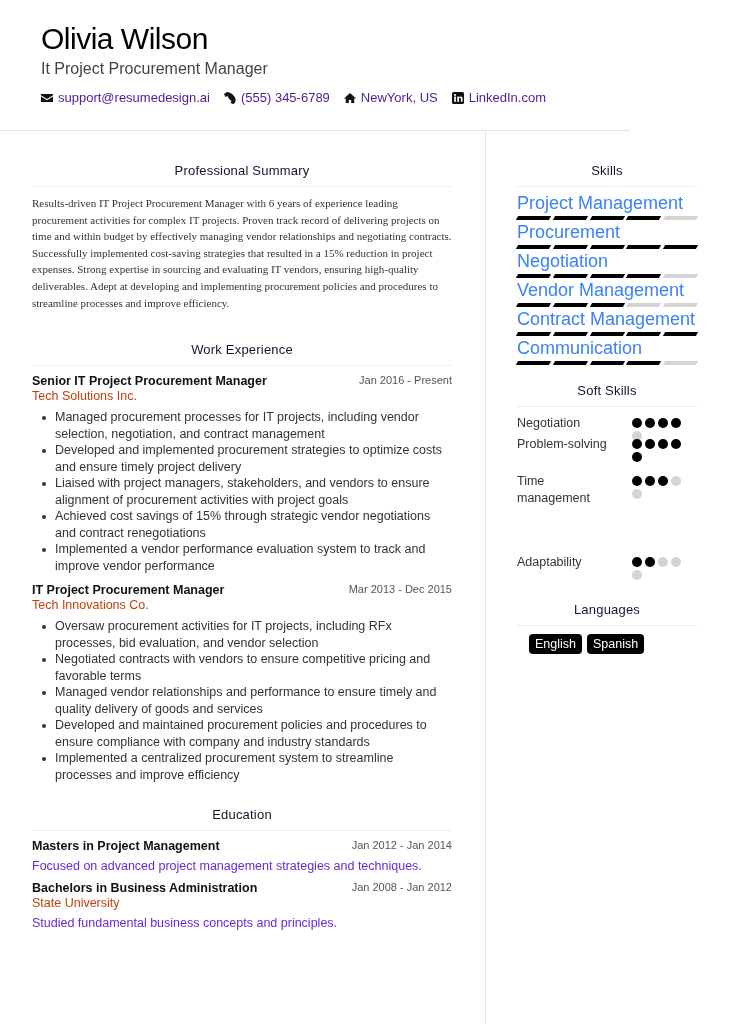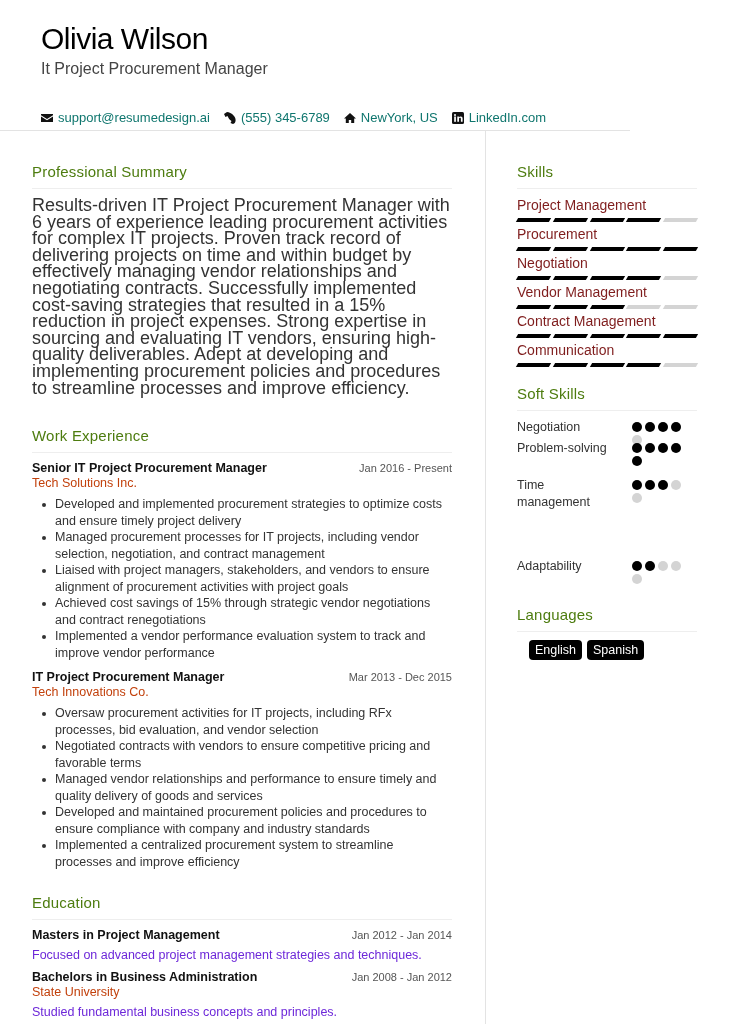--- a/index.html
+++ b/index.html
@@ -2,44 +2,44 @@
 <html><head>
 <meta charset="utf-8">
 <style>
   * { box-sizing: border-box; margin: 0; padding: 0; }
   html, body { width: 730px; height: 1024px; background: #fff; overflow: hidden; }
   body { font-family: "Liberation Sans", "DejaVu Sans", sans-serif; color: #333; position: relative; }
 
   .header { position: absolute; left: 0; top: 0; width: 630px; height: 131px; border-bottom: 1px solid #e3e3e3; }
   .name { position: absolute; left: 41px; top: 22px; font-size: 30px; font-weight: 500; color: #000; letter-spacing: -0.5px; }
   .title { position: absolute; left: 41px; top: 60px; font-size: 16px; color: #444; }
-  .contacts { position: absolute; left: 41px; top: 90px; display: flex; gap: 14px; font-size: 13px; color: #0f766e; align-items: center; margin-top: 20px; }
+  .contacts { position: absolute; left: 41px; top: 90px; display: flex; gap: 14px; font-size: 13px; color: #4c1d95; align-items: center; }
   .contact { display: flex; align-items: center; gap: 5px; }
   .contact svg { width: 12px; height: 12px; fill: #111; }
 
   .divider-v { position: absolute; left: 485px; top: 131px; width: 1px; height: 893px; background: #e3e3e3; }
 
   .left { position: absolute; left: 32px; top: 131px; width: 420px; }
   .right { position: absolute; left: 517px; top: 131px; width: 180px; }
 
-  .section-title { font-size: 15px; font-weight: 500; color: #4d7c0f; padding-bottom: 8px; border-bottom: 1px solid #eee; margin-bottom: 8px; letter-spacing: 0.2px; }
-
-  .summary { font-size: 18px; line-height: 16.6px; color: #333; }
-
-  .entry-head { display: flex; justify-content: space-between; align-items: center; }
+  .section-title { font-size: 13px; font-weight: 500; color: #0f172a; padding-bottom: 8px; border-bottom: 1px solid #eee; margin-bottom: 8px; letter-spacing: 0.2px; text-align: center; }
+
+  .summary { font-size: 11px; line-height: 16.6px; color: #333; font-family: Liberation Serif, serif; }
+
+  .entry-head { display: flex; justify-content: space-between; align-items: flex-start; }
   .entry-role { font-size: 12.5px; font-weight: 600; color: #111; }
   .entry-date { font-size: 11px; color: #555; }
   .entry-org { font-size: 12.5px; color: #c2410c; margin-top: 1px; }
   .bullets { list-style: none; margin: 6px 0 0 0; padding-left: 23px; }
   .bullets li { position: relative; font-size: 12.5px; line-height: 16.5px; color: #333; }
   .bullets li::before { content: ""; position: absolute; left: -13px; top: 7px; width: 4px; height: 4px; border-radius: 50%; background: #333; }
   .edu-desc { font-size: 12.5px; color: #6d28d9; margin-top: 6px; }
 
   .skill { margin-bottom: 4px; }
-  .skill-name { font-size: 14px; color: #7f1d1d; line-height: 17px; }
+  .skill-name { font-size: 18px; color: #3b82f6; line-height: 17px; }
   .bars { display: flex; gap: 4px; margin-top: 4px; height: 4px; }
   .bar { width: 33px; height: 4px; background: #000; transform: skewX(-30deg); }
   .bar.off { background: #d4d4d4; }
 
   .soft-row { display: flex; justify-content: space-between; align-items: flex-start; min-height: 20.5px; }
   .soft-name { font-size: 12.5px; color: #333; line-height: 17px; width: 100px; }
   .dots { width: 52px; display: flex; flex-wrap: wrap; gap: 3px; height: 10px; margin-top: 3px; margin-right: 13px; }
   .dot { width: 10px; height: 10px; border-radius: 50%; background: #000; }
   .dot.off { background: #d4d4d4; }
 
@@ -94,22 +94,22 @@
   <section style="margin-top:31px;">
     <div class="section-title">Work Experience</div>
     <div id="jobs">
         <div style="margin-top: 6px;">
           <div class="entry-head">
             <span class="entry-role">Senior IT Project Procurement Manager</span>
             <span class="entry-date">Jan 2016 - Present</span>
           </div>
           <div class="entry-org">Tech Solutions Inc.</div>
           <ul class="bullets">
+            <li>Managed procurement processes for IT projects, including vendor selection, negotiation, and contract management</li>
             <li>Developed and implemented procurement strategies to optimize costs and ensure timely project delivery</li>
-            <li>Managed procurement processes for IT projects, including vendor selection, negotiation, and contract management</li>
             <li>Liaised with project managers, stakeholders, and vendors to ensure alignment of procurement activities with project goals</li>
             <li>Achieved cost savings of 15% through strategic vendor negotiations and contract renegotiations</li>
             <li>Implemented a vendor performance evaluation system to track and improve vendor performance</li>
           </ul>
         </div>
         <div style="margin-top: 9px;">
           <div class="entry-head">
             <span class="entry-role">IT Project Procurement Manager</span>
             <span class="entry-date">Mar 2013 - Dec 2015</span>
           </div>

